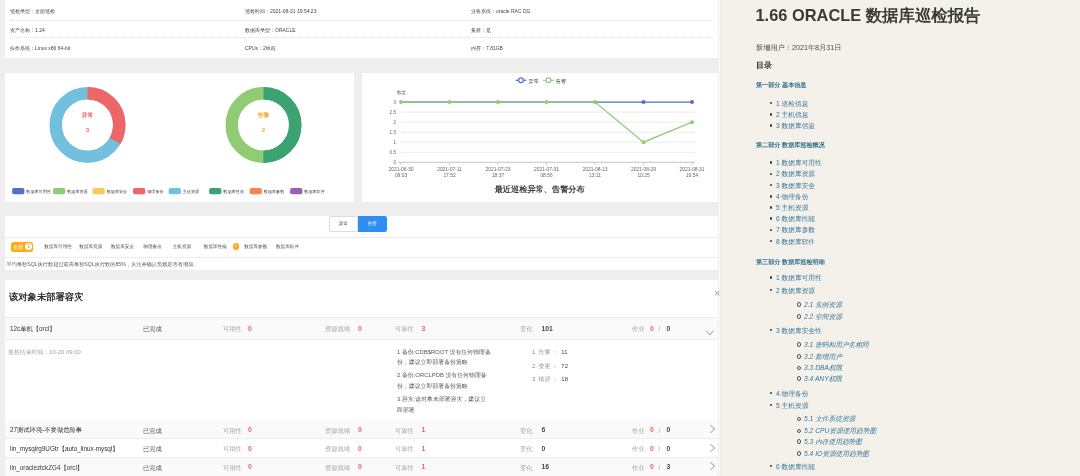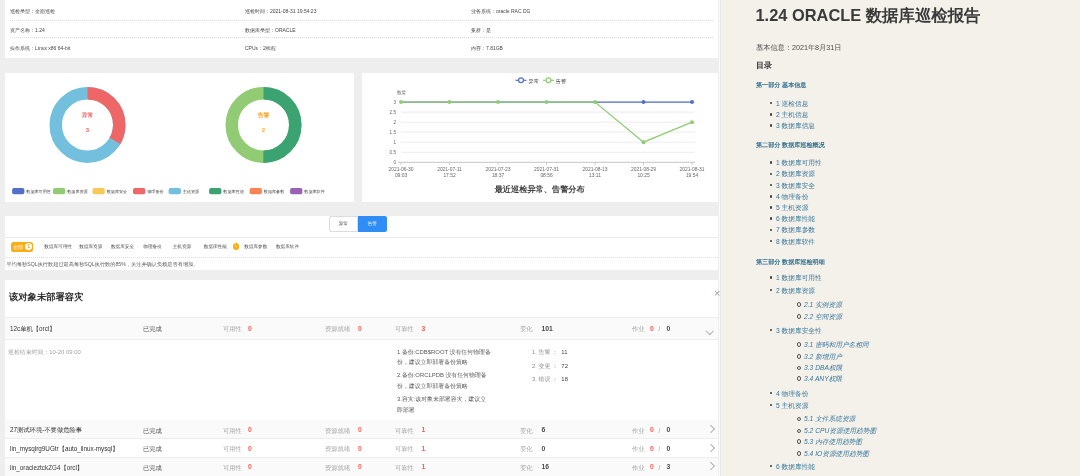--- a/index.html
+++ b/index.html
@@ -234,22 +234,22 @@
   <div class="a rowtxt lb" style="left:627px;top:183.9px;">作业</div>
     <div class="a rowtxt rd val" style="left:645px;top:183.3px;">0</div>
   <div class="a rowtxt lb" style="left:653.5px;top:183.9px;">/</div>
     <div class="a rowtxt val dk" style="left:661.5px;top:183.3px;">3</div>
   <div class="chvr" style="left:702.8px;top:183.4px;"></div>
 </div>
 
 <div class="a" style="left:717.5px;top:0;width:3px;height:476px;background:#fbfbfb;border-left:0.5px solid #eeeeee;border-right:0.5px solid #e9e9e9;box-sizing:border-box;"></div>
 <div class="a" style="left:720.5px;top:0;width:359.5px;height:476px;background:#f3f1ea;"></div>
 
-<div class="a" style="left:755.5px;top:6.7px;font-size:16.4px;line-height:17.5px;font-weight:bold;color:#3a3a3a;white-space:nowrap;">1.24 ORACLE 数据库巡检报告</div>
-<div class="a" style="left:756px;top:43px;font-size:7.2px;line-height:9px;color:#4a4a4a;">基本信息：2021年8月31日</div>
+<div class="a" style="left:755.5px;top:6.7px;font-size:16.4px;line-height:17.5px;font-weight:bold;color:#3a3a3a;white-space:nowrap;">1.66 ORACLE 数据库巡检报告</div>
+<div class="a" style="left:756px;top:43px;font-size:7.2px;line-height:9px;color:#4a4a4a;">新增用户：2021年8月31日</div>
 <div class="a" style="left:756px;top:60.9px;font-size:8px;line-height:9px;font-weight:bold;color:#333;">目录</div>
 <div class="a toch" style="left:756px;top:79.9px;">第一部分 基本信息</div>
 <div class="dot" style="left:769.6px;top:101.6px;"></div>
 <div class="a toc" style="left:776px;top:98.5px;">1 巡检信息</div>
 <div class="dot" style="left:769.6px;top:112.9px;"></div>
 <div class="a toc" style="left:776px;top:109.8px;">2 主机信息</div>
 <div class="dot" style="left:769.6px;top:124.2px;"></div>
 <div class="a toc" style="left:776px;top:121.1px;">3 数据库信息</div>
 <div class="a toch" style="left:756px;top:139.9px;">第二部分 数据库巡检概况</div>
 <div class="dot" style="left:769.6px;top:161.3px;"></div>

